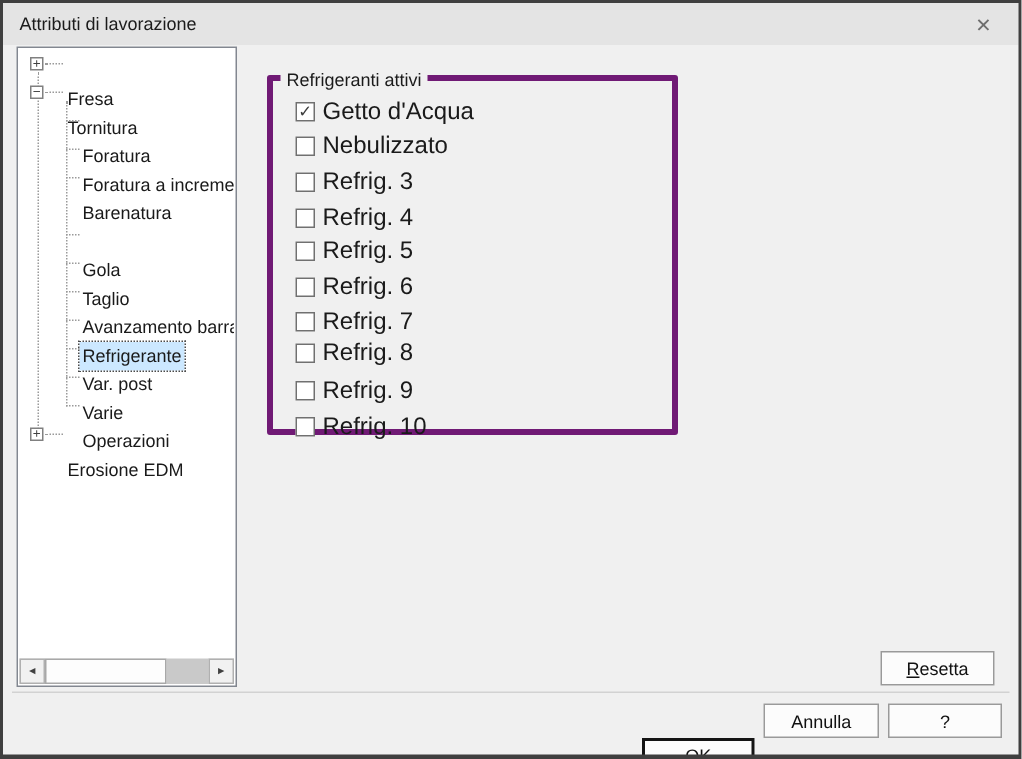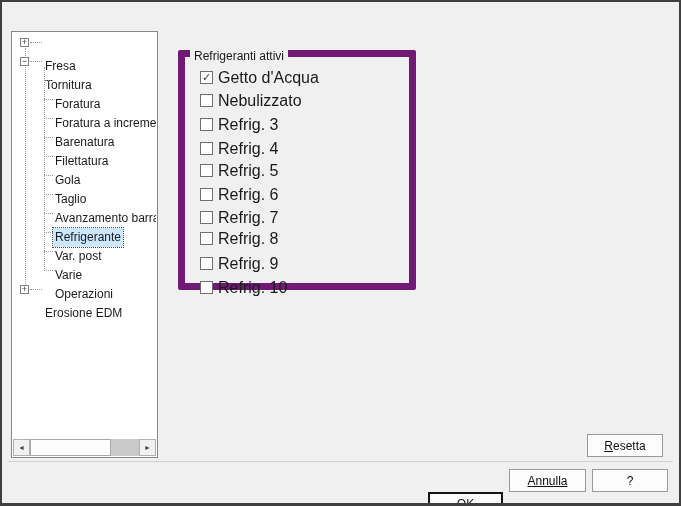--- a/index.html
+++ b/index.html
@@ -22,44 +22,48 @@
   .lvl1 .tree-label{left:40px;}
   .tree-row.selected .tree-label{background:#cce8ff;outline:1px dotted #4a4a4a;}
   
   .hscroll{position:absolute;left:1px;right:1px;bottom:1px;height:17px;background:#c9c9c9;}
   .sb-btn{position:absolute;top:0;width:17px;height:17px;background:#f1f1f1;border:1px solid #b0b0b0;
           display:flex;align-items:center;justify-content:center;font-size:7px;color:#404040;}
   .sb-btn.left{left:0;}
   .sb-btn.right{right:0;}
   .sb-thumb{position:absolute;left:17px;top:0;width:81px;height:17px;background:#fdfdfd;border:1px solid #a8a8a8;}
   
-  .groupbox{position:absolute;left:178px;top:50px;width:238px;height:240px;border:7px solid #701a75;border-radius:2px;}
+  .groupbox{position:absolute;left:178px;top:50px;width:274px;height:240px;border:4px solid #701a75;border-radius:2px;}
   .groupbox-title{position:absolute;top:-8px;left:5px;background:#f0f0f0;padding:0 4px;font-size:12px;color:#1a1a1a;white-space:nowrap;}
   .cb-row{position:absolute;left:0;right:0;height:23px;}
   .cb-box{position:absolute;left:15px;top:5px;width:13px;height:13px;background:#fff;border:1px solid #707070;
           display:flex;align-items:center;justify-content:center;font-size:11px;color:#3c3c3c;}
   .cb-box .glyph{visibility:hidden;margin-top:-1px;}
   .cb-row.checked .cb-box .glyph{visibility:visible;}
   .cb-label{position:absolute;left:33px;top:0;line-height:23px;font-size:16px;color:#1a1a1a;white-space:nowrap;}
   
   .btn{position:absolute;height:23px;background:#fcfcfc;border:1px solid #9a9a9a;
        font-size:12px;color:#111;display:flex;align-items:center;justify-content:center;padding:0;}
   .btn-reset{left:587px;top:434px;width:76px;}
   .btn-ok{left:428px;top:469px;width:75px;border:2px solid #141414;margin-top:23px;}
-  .btn-cancel{left:509px;top:469px;width:77px;text-decoration:underline;}
+  .btn-cancel{left:509px;top:469px;width:77px;}
   .btn-help{left:592px;top:469px;width:76px;}
   .accel{text-decoration:underline;}
   .separator{position:absolute;left:8px;top:461px;width:665px;height:1px;background:#d2d2d2;}
 </style>
 </head>
 <body>
 
 <div class="window">
   <div class="frame"></div>
 
+  <div class="titlebar">
+    <span class="title">Attributi di lavorazione</span>
+    <span class="close">✕</span>
+  </div>
 
   <div class="tree">
     <div class="tree-items" id="tree-items">
       <div class="vline" style="left:12px;top:15px;height:238px;"></div>
       <div class="vline" style="left:31px;top:34px;height:204px;"></div>
     <div class="tree-row lvl0" style="top: 0px;">
           <span class="dash" style="left: 17px; width: 12px;"></span>
           <span class="expander">+</span>
           <span class="tree-label">Fresa</span>
         </div>
@@ -73,24 +77,20 @@
           <span class="tree-label">Foratura</span>
         </div>
         <div class="tree-row lvl1" style="top: 57px;">
           <span class="dash" style="left: 31px; width: 9px;"></span>
           <span class="tree-label">Foratura a incremer</span>
         </div>
         <div class="tree-row lvl1" style="top: 76px;">
           <span class="dash" style="left: 31px; width: 9px;"></span>
           <span class="tree-label">Barenatura</span>
         </div>
-        <div class="tree-row lvl1" style="top: 95px;">
-          <span class="dash" style="left: 31px; width: 9px;"></span>
-          <span class="tree-label">Filettatura</span>
-        </div>
         <div class="tree-row lvl1" style="top: 114px;">
           <span class="dash" style="left: 31px; width: 9px;"></span>
           <span class="tree-label">Gola</span>
         </div>
         <div class="tree-row lvl1" style="top: 133px;">
           <span class="dash" style="left: 31px; width: 9px;"></span>
           <span class="tree-label">Taglio</span>
         </div>
         <div class="tree-row lvl1" style="top: 152px;">
           <span class="dash" style="left: 31px; width: 9px;"></span>

